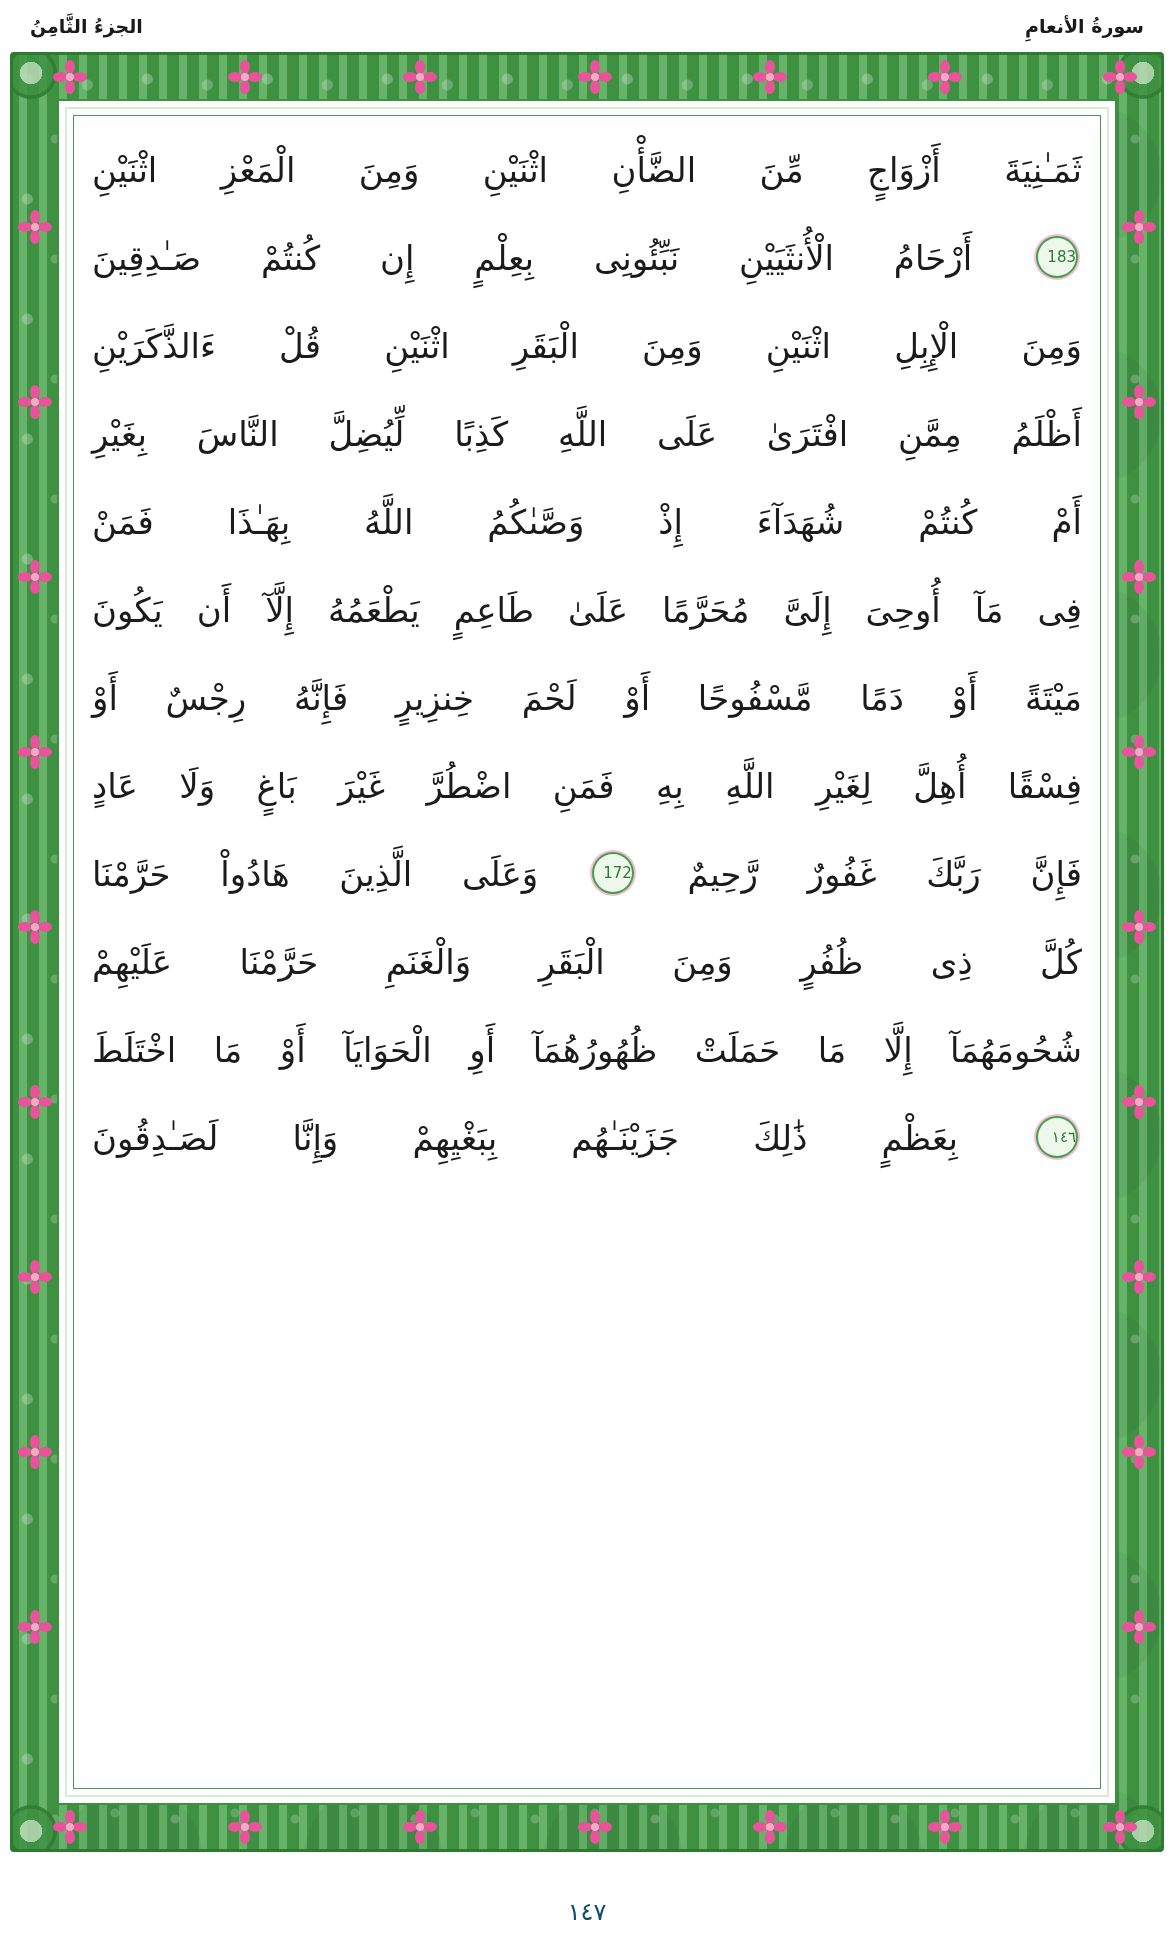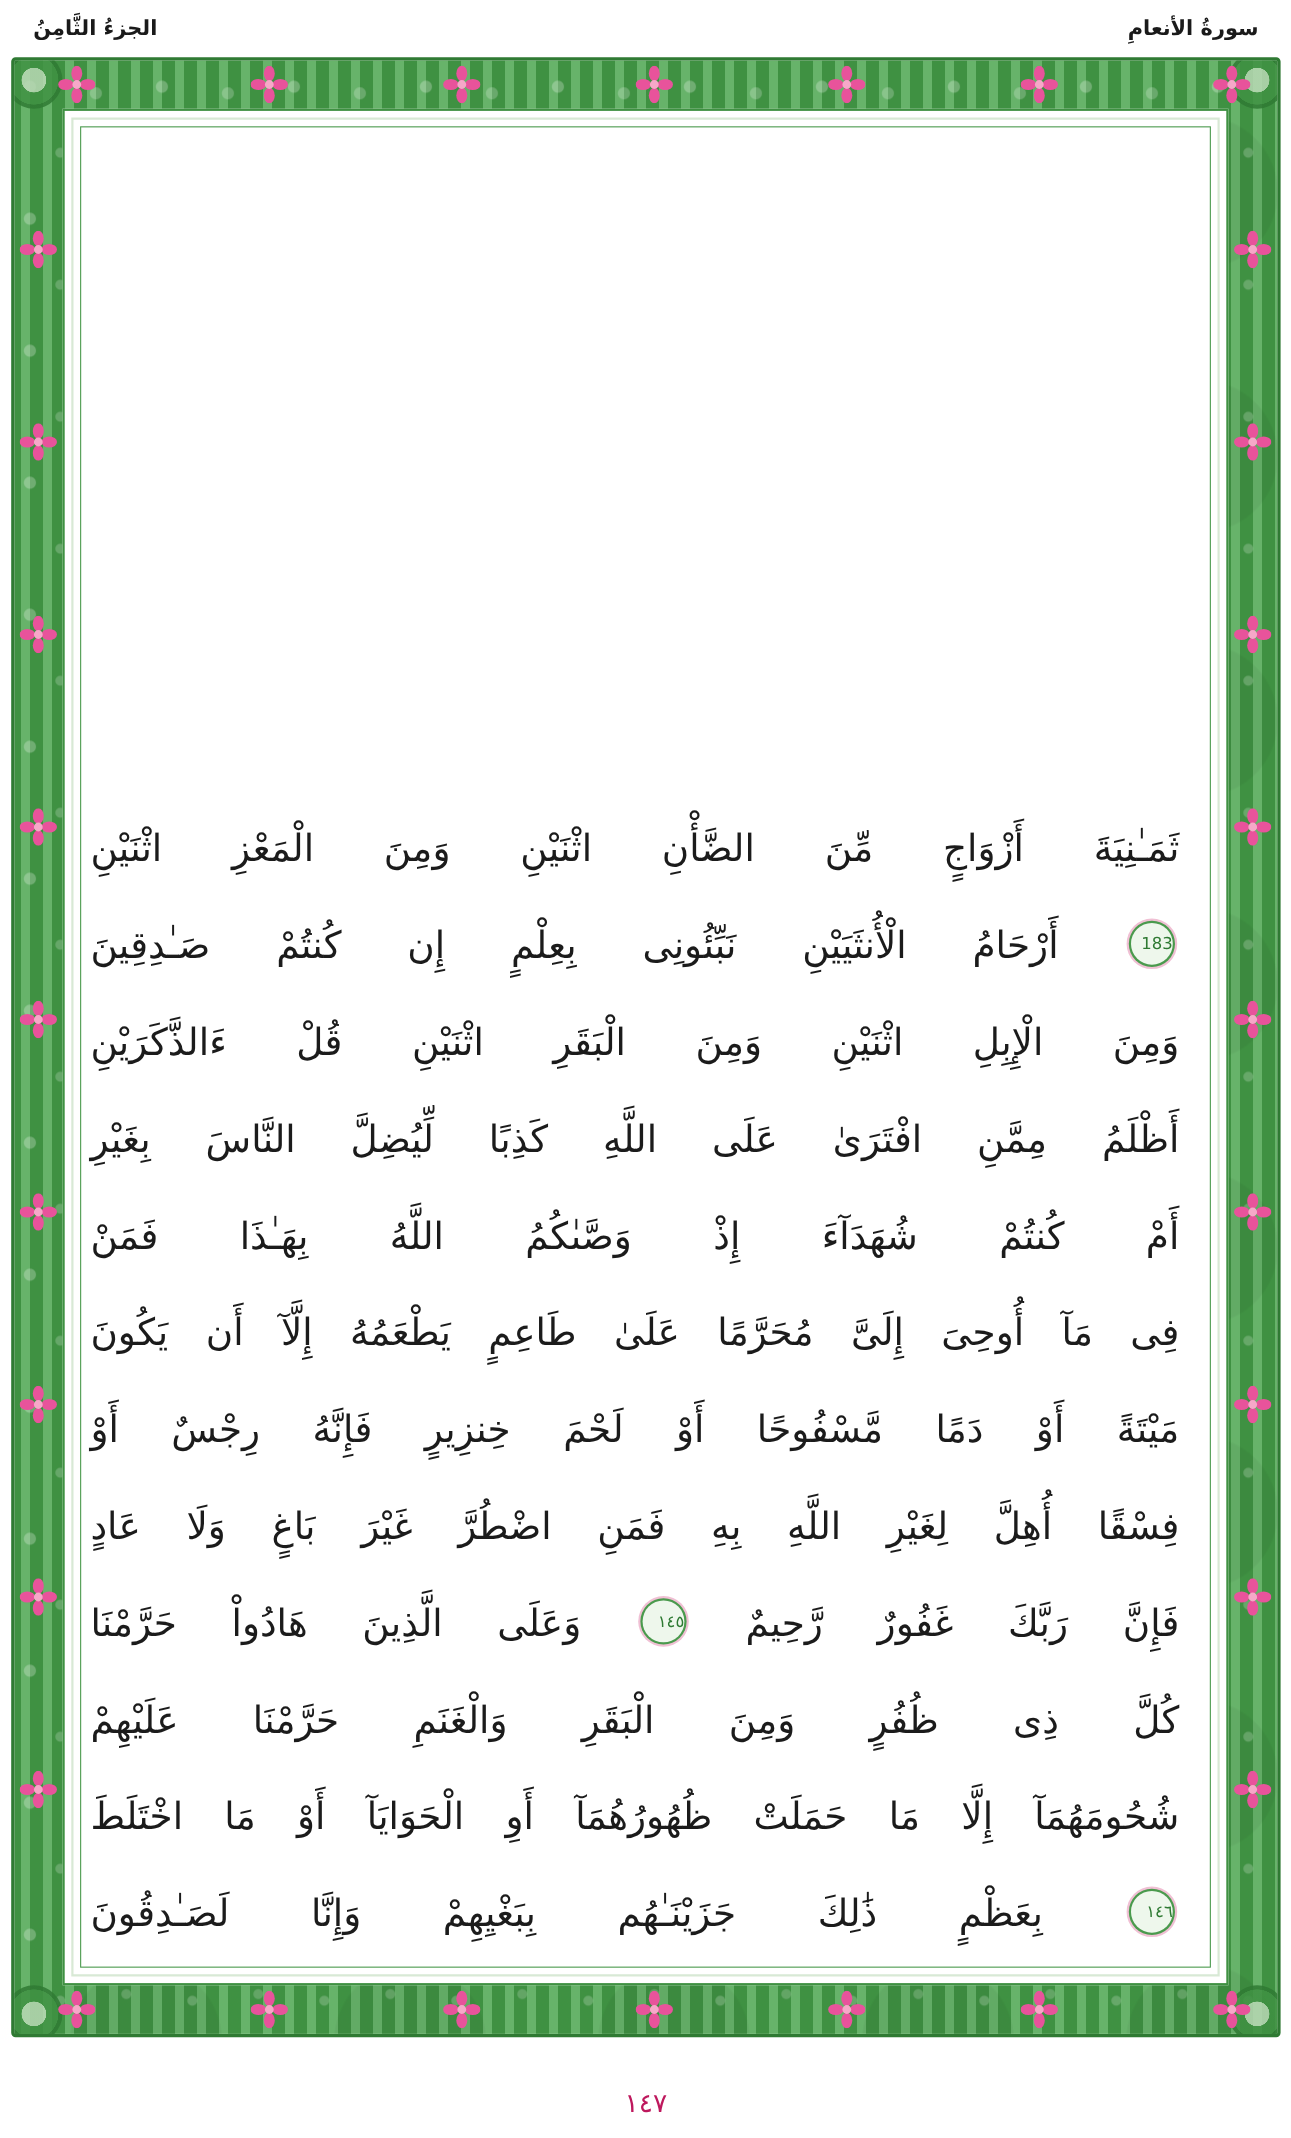--- a/index.html
+++ b/index.html
@@ -121,28 +121,28 @@
   }
   .corner.tl { top: -8px; left: -8px; }
   .corner.tr { top: -8px; right: -8px; }
   .corner.bl { bottom: -8px; left: -8px; }
   .corner.br { bottom: -8px; right: -8px; }
 
   
   .text-area {
     position: absolute;
     top: 70px;
-    left: 10px;
+    left: 20px;
     width: 1134px;
     height: 1770px;
     box-sizing: border-box;
     padding: 56px 72px;
     display: flex;
     flex-direction: column;
-    justify-content: flex-end;
+    justify-content: flex-start;
   }
   .ayah-lines {
     display: flex;
     flex-direction: column;
     gap: 0px;
     width: 100%;
   }
   .line {
     direction: rtl;
     text-align: center;
@@ -179,21 +179,21 @@
   .footer {
     position: absolute;
     bottom: 18px;
     left: 0;
     right: 0;
     text-align: center;
   }
   .page-number {
     font-family: "DejaVu Sans", sans-serif;
     font-size: 24px;
-    color: #be185d;
+    color: #0c4a6e;
     letter-spacing: 1px;
   }
 </style>
 </head>
 <body>
 
 <div class="page">
 
   <div class="header">
     <div class="header-item header-left">الجزءُ الثَّامِنُ</div>
@@ -582,21 +582,21 @@
       <div class="line justify">أَظْلَمُ مِمَّنِ افْتَرَىٰ عَلَى اللَّهِ كَذِبًا لِّيُضِلَّ النَّاسَ بِغَيْرِ</div>
       <div class="line justify">أَمْ كُنتُمْ شُهَدَآءَ إِذْ وَصَّىٰكُمُ اللَّهُ بِهَـٰذَا فَمَنْ</div>
 
 
       <div class="line justify">فِى مَآ أُوحِىَ إِلَىَّ مُحَرَّمًا عَلَىٰ طَاعِمٍ يَطْعَمُهُ إِلَّآ أَن يَكُونَ</div>
       <div class="line justify">مَيْتَةً أَوْ دَمًا مَّسْفُوحًا أَوْ لَحْمَ خِنزِيرٍ فَإِنَّهُ رِجْسٌ أَوْ</div>
       <div class="line justify">فِسْقًا أُهِلَّ لِغَيْرِ اللَّهِ بِهِ فَمَنِ اضْطُرَّ غَيْرَ بَاغٍ وَلَا عَادٍ</div>
 
       <div class="line justify">
         <span>فَإِنَّ رَبَّكَ غَفُورٌ رَّحِيمٌ</span>
-        <span class="ayah-marker">١٤٥</span>
+        <span class="ayah-marker">172</span>
         <span>وَعَلَى الَّذِينَ هَادُواْ حَرَّمْنَا</span>
       </div>
 
       <div class="line justify">كُلَّ ذِى ظُفُرٍ وَمِنَ الْبَقَرِ وَالْغَنَمِ حَرَّمْنَا عَلَيْهِمْ</div>
       <div class="line justify">شُحُومَهُمَآ إِلَّا مَا حَمَلَتْ ظُهُورُهُمَآ أَوِ الْحَوَايَآ أَوْ مَا اخْتَلَطَ</div>
 
       <div class="line justify">
         <span class="ayah-marker">١٤٦</span>
         <span>بِعَظْمٍ ذَٰلِكَ جَزَيْنَـٰهُم بِبَغْيِهِمْ وَإِنَّا لَصَـٰدِقُونَ</span>
       </div>

